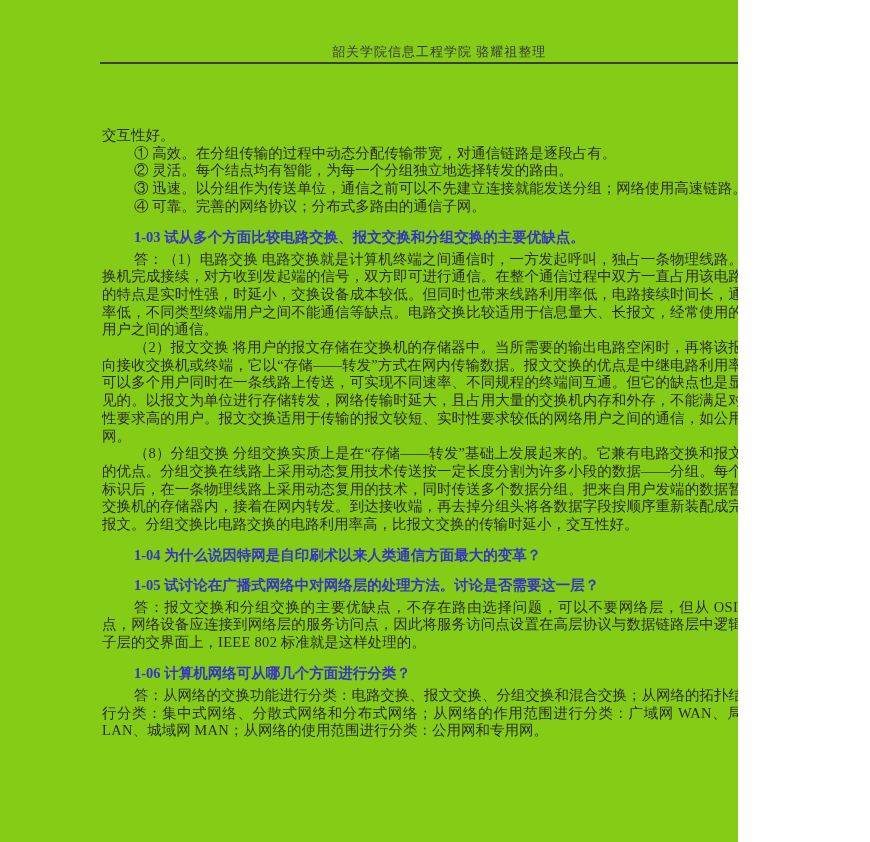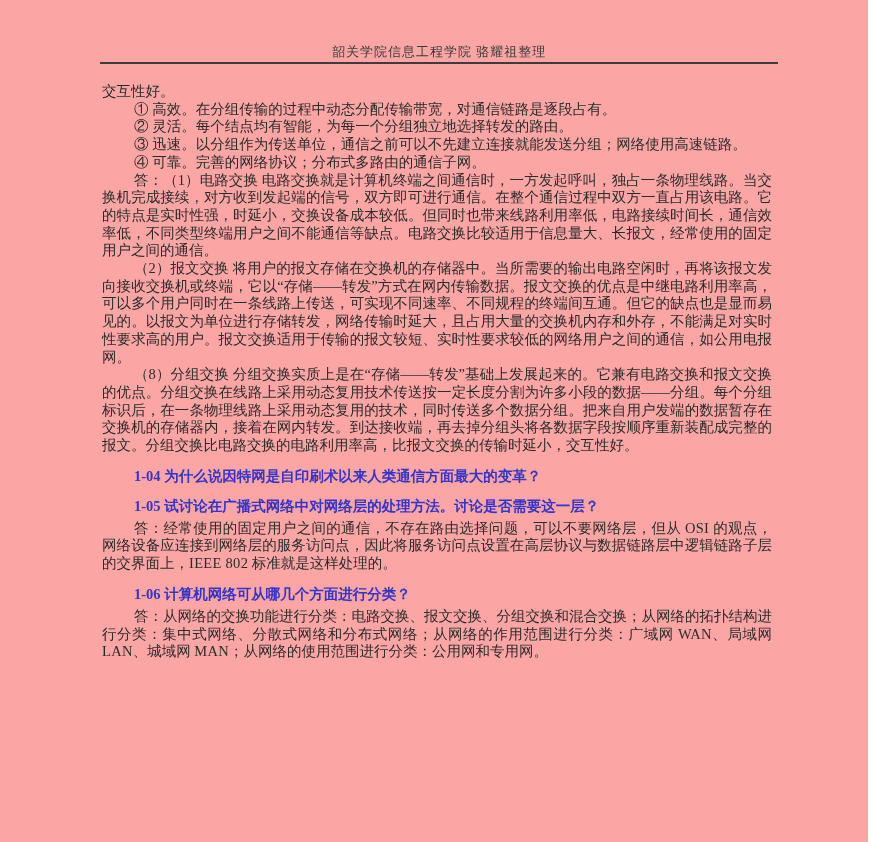--- a/index.html
+++ b/index.html
@@ -3,23 +3,23 @@
 <meta charset="utf-8">
 <style>
   html, body {
     margin: 0;
     padding: 0;
     background: #ffffff;
     font-family: "Liberation Serif", "DejaVu Serif", serif;
   }
   .screen {
     position: relative;
-    width: 868px;
+    width: 738px;
     height: 842px;
-    background: #fca5a5;
+    background: #84cc16;
     overflow: hidden;
   }
   
   .doc-header {
     position: absolute;
     left: 100px;
     top: 44px;
     width: 678px;
     text-align: center;
     font-size: 13px;
@@ -45,20 +45,21 @@
     line-height: 17.7px;
     color: #2b2b2b;
     text-align: justify;
   }
   .para {
     margin: 0;
     text-indent: 32px;
   }
   .para.no-indent {
     text-indent: 0;
+    margin-top: 44px;
   }
   .q-heading {
     margin: 12px 0 5px 0;
     text-indent: 32px;
     font-weight: bold;
     color: #3434c8;
     line-height: 18px;
   }
   .q-heading.standalone {
     margin-bottom: 5px;
@@ -83,31 +84,32 @@
 
 
     <p class="para">① 高效。在分组传输的过程中动态分配传输带宽，对通信链路是逐段占有。</p>
 
     <p class="para">② 灵活。每个结点均有智能，为每一个分组独立地选择转发的路由。</p>
 
     <p class="para">③ 迅速。以分组作为传送单位，通信之前可以不先建立连接就能发送分组；网络使用高速链路。</p>
 
     <p class="para">④ 可靠。完善的网络协议；分布式多路由的通信子网。</p>
 
+    <p class="q-heading">1-03 试从多个方面比较电路交换、报文交换和分组交换的主要优缺点。</p>
 
     <p class="para">答：（1）电路交换 电路交换就是计算机终端之间通信时，一方发起呼叫，独占一条物理线路。当交换机完成接续，对方收到发起端的信号，双方即可进行通信。在整个通信过程中双方一直占用该电路。它的特点是实时性强，时延小，交换设备成本较低。但同时也带来线路利用率低，电路接续时间长，通信效率低，不同类型终端用户之间不能通信等缺点。电路交换比较适用于信息量大、长报文，经常使用的固定用户之间的通信。</p>
 
     <p class="para">（2）报文交换 将用户的报文存储在交换机的存储器中。当所需要的输出电路空闲时，再将该报文发向接收交换机或终端，它以“存储——转发”方式在网内传输数据。报文交换的优点是中继电路利用率高，可以多个用户同时在一条线路上传送，可实现不同速率、不同规程的终端间互通。但它的缺点也是显而易见的。以报文为单位进行存储转发，网络传输时延大，且占用大量的交换机内存和外存，不能满足对实时性要求高的用户。报文交换适用于传输的报文较短、实时性要求较低的网络用户之间的通信，如公用电报网。</p>
 
     <p class="para">（8）分组交换 分组交换实质上是在“存储——转发”基础上发展起来的。它兼有电路交换和报文交换的优点。分组交换在线路上采用动态复用技术传送按一定长度分割为许多小段的数据——分组。每个分组标识后，在一条物理线路上采用动态复用的技术，同时传送多个数据分组。把来自用户发端的数据暂存在交换机的存储器内，接着在网内转发。到达接收端，再去掉分组头将各数据字段按顺序重新装配成完整的报文。分组交换比电路交换的电路利用率高，比报文交换的传输时延小，交互性好。</p>
 
     <p class="q-heading standalone">1-04 为什么说因特网是自印刷术以来人类通信方面最大的变革？</p>
 
     <p class="q-heading">1-05 试讨论在广播式网络中对网络层的处理方法。讨论是否需要这一层？</p>
 
-    <p class="para"><span>答：经常使用的固定用户之间的通信，不存在路由选择问题，可以不要网络层，但从 </span><b class="western">OSI</b><span> 的观点，网络设备应连接到网络层的服务访问点，因此将服务访问点设置在高层协议与数据链路层中逻辑链路子层的交界面上，</span><b class="western">IEEE 802</b><span> 标准就是这样处理的。</span></p>
+    <p class="para"><span>答：报文交换和分组交换的主要优缺点，不存在路由选择问题，可以不要网络层，但从 </span><b class="western">OSI</b><span> 的观点，网络设备应连接到网络层的服务访问点，因此将服务访问点设置在高层协议与数据链路层中逻辑链路子层的交界面上，</span><b class="western">IEEE 802</b><span> 标准就是这样处理的。</span></p>
 
     <p class="q-heading">1-06 计算机网络可从哪几个方面进行分类？</p>
 
     <p class="para"><span>答：从网络的交换功能进行分类：电路交换、报文交换、分组交换和混合交换；从网络的拓扑结构进行分类：集中式网络、分散式网络和分布式网络；从网络的作用范围进行分类：广域网 </span><b class="western">WAN</b><span>、局域网 </span><b class="western">LAN</b><span>、城域网 </span><b class="western">MAN</b><span>；从网络的使用范围进行分类：公用网和专用网。</span></p>
 
   </div>
 </div>
 
 </body></html>

